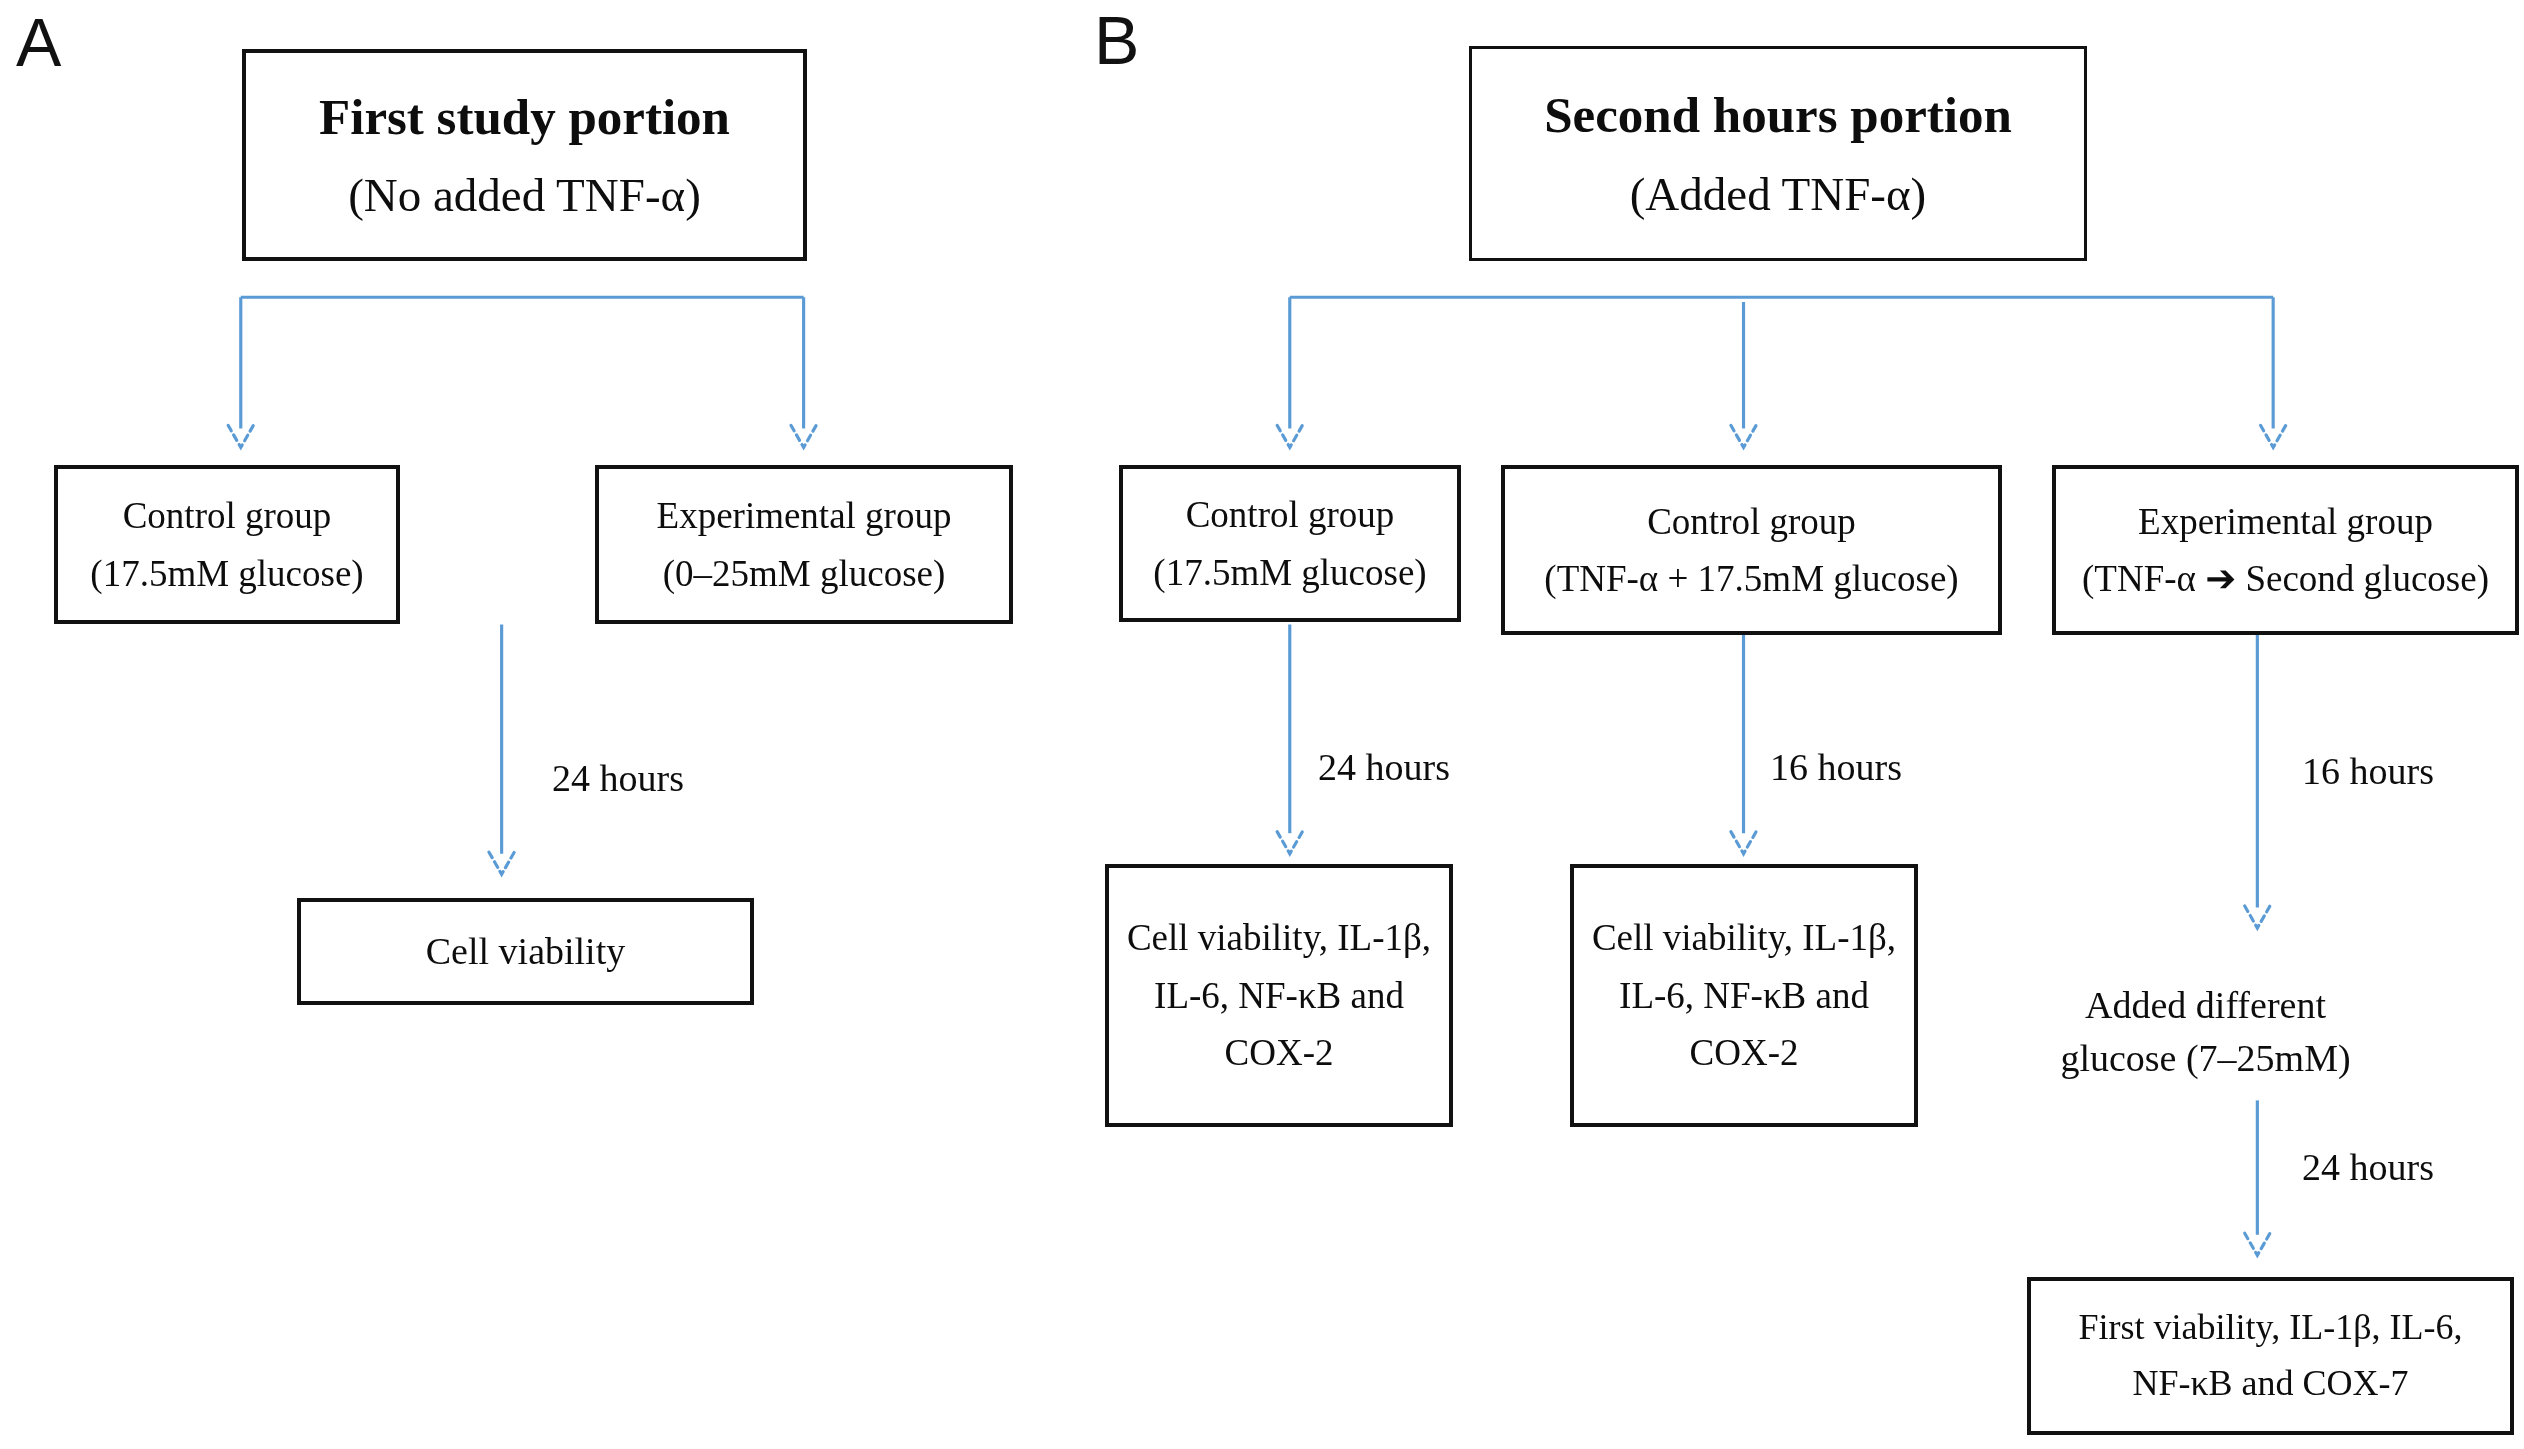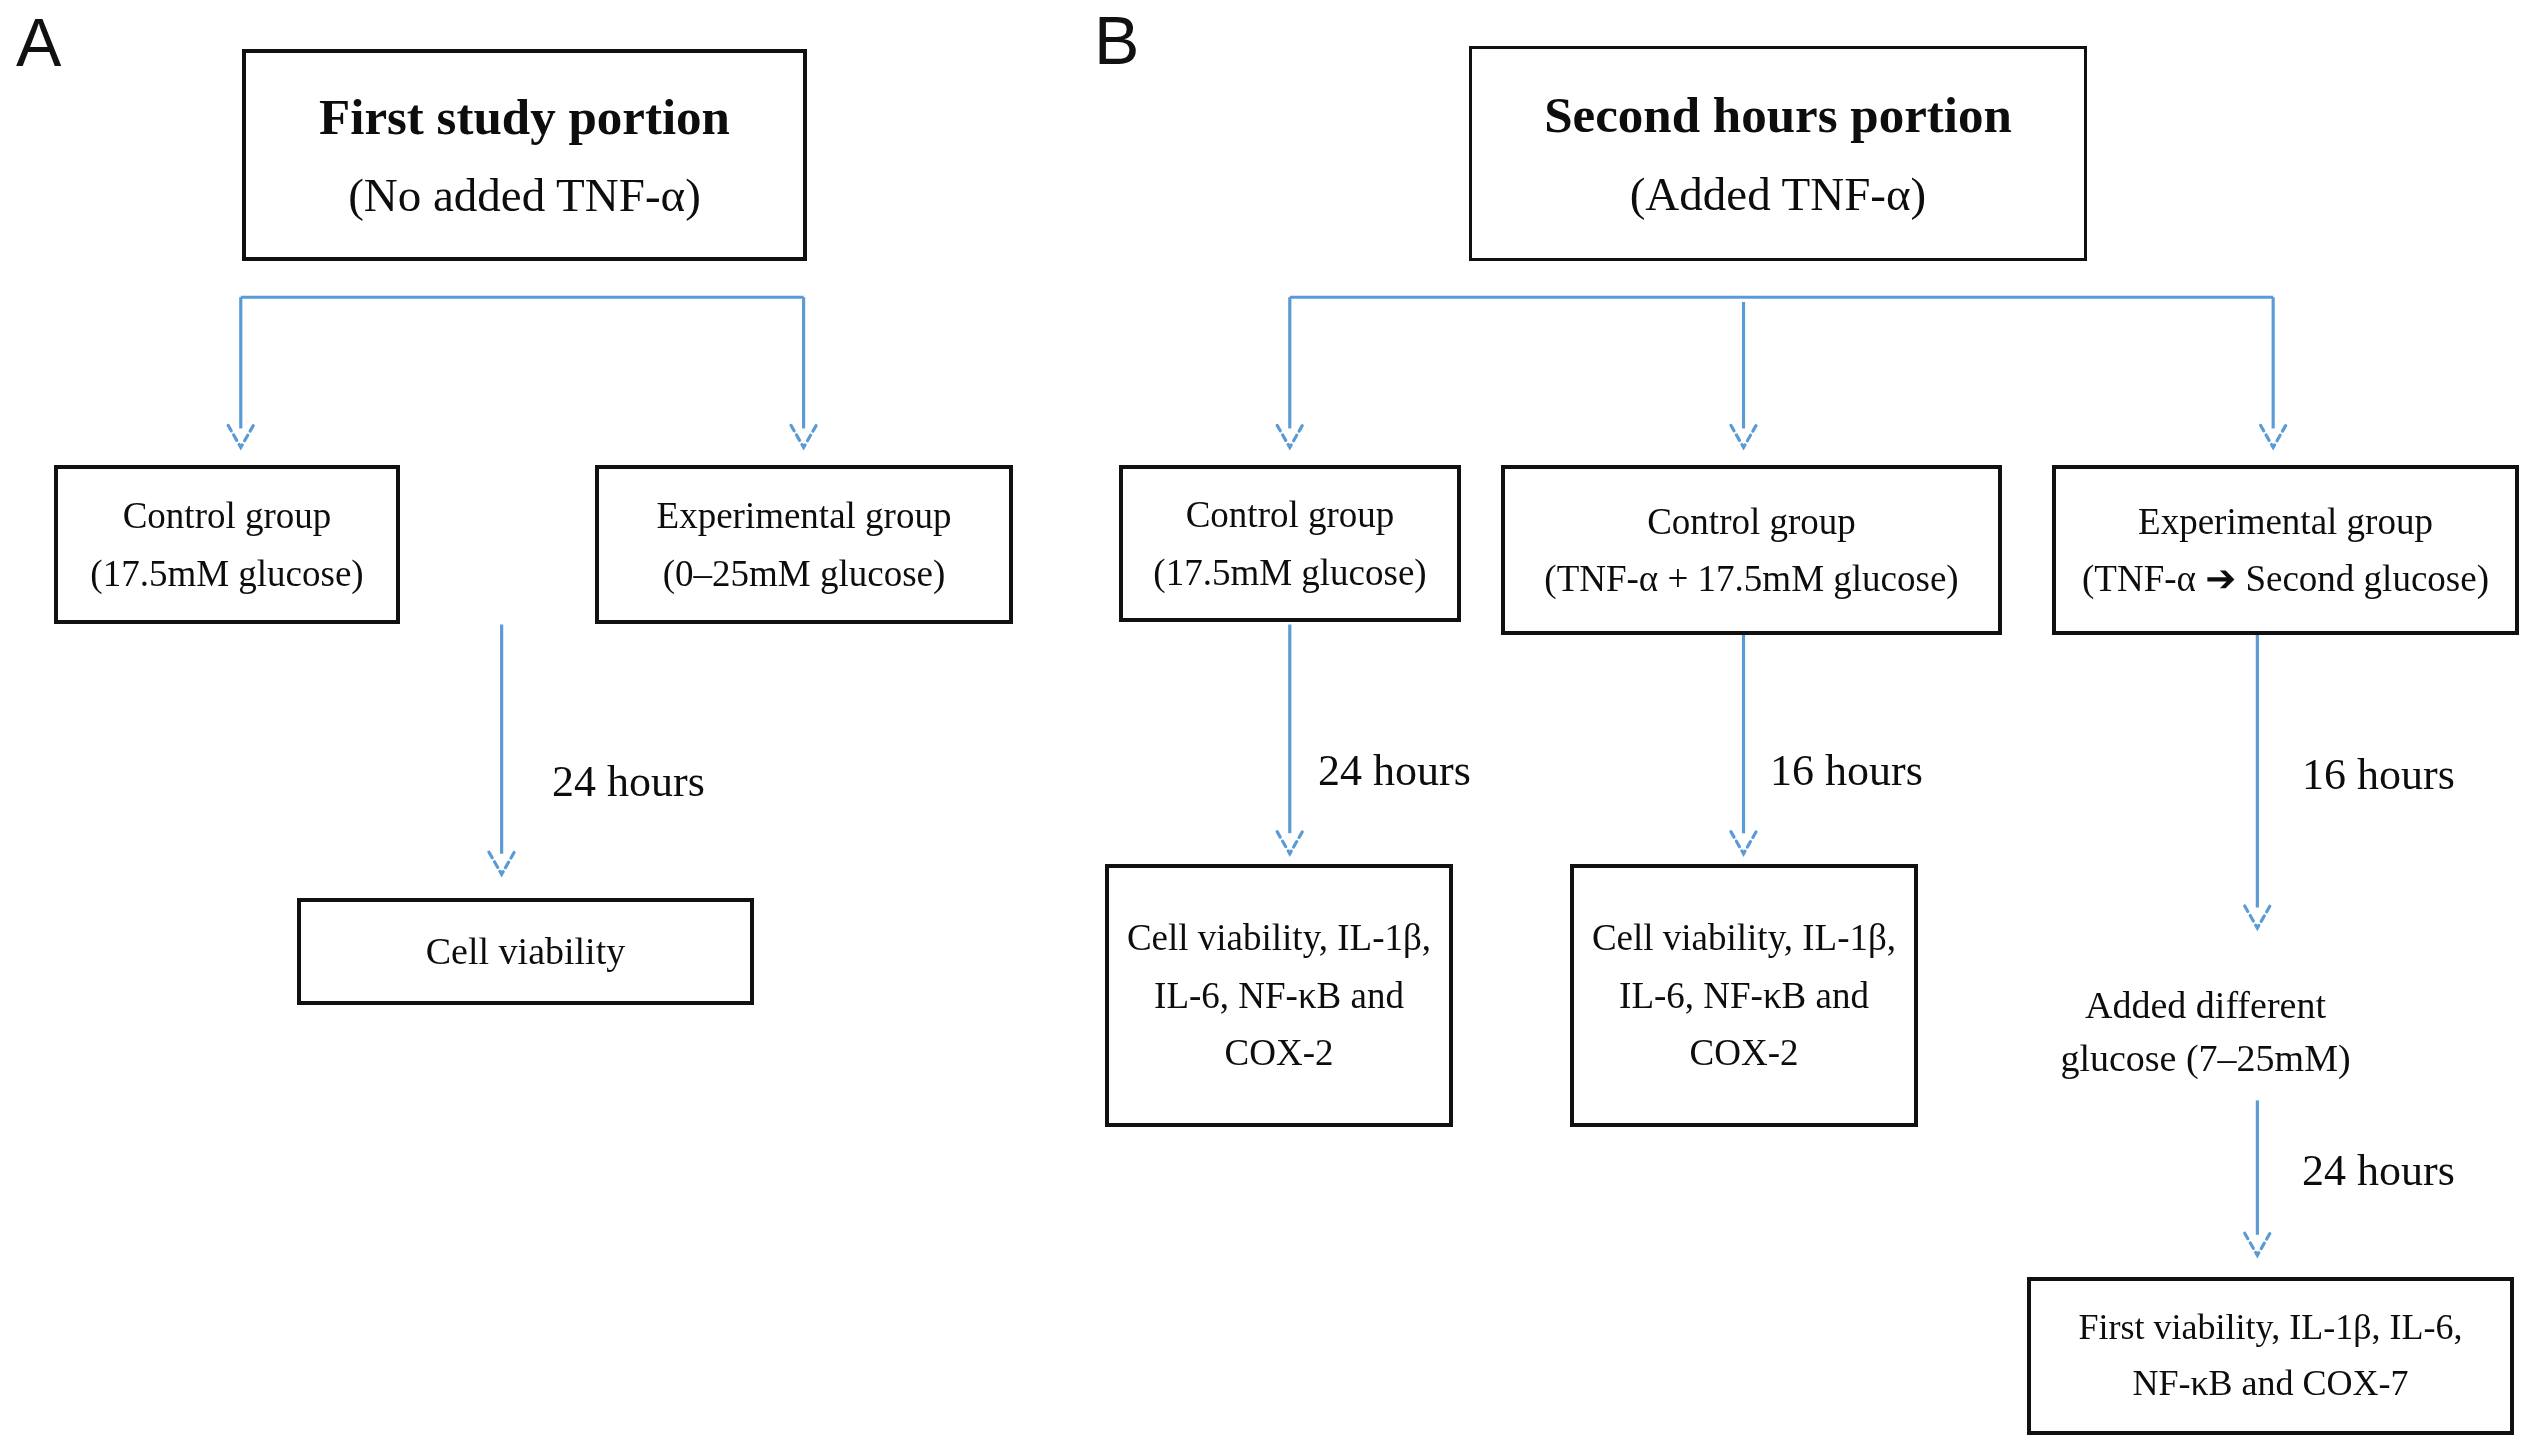--- a/index.html
+++ b/index.html
@@ -32,21 +32,21 @@
     font-size: 37px;
   }
   .box .line { line-height: 1.55; white-space: nowrap; }
   .title-box { font-size: 47px; }
   .title-box .title-main { font-weight: bold; font-size: 51px; line-height: 1.6; white-space: nowrap; }
   .title-box .title-sub { line-height: 1.6; white-space: nowrap; }
   .thick { border-width: 4.7px; }
   .outcome-box { font-size: 36px; }
   .flow-label {
     position: absolute;
-    font-size: 44px;
+    font-size: 38px;
     line-height: 1.1;
     white-space: nowrap;
   }
   .free-text {
     position: absolute;
     text-align: center;
     font-size: 38px;
     line-height: 1.4;
   }
   .free-text .line { white-space: nowrap; }

